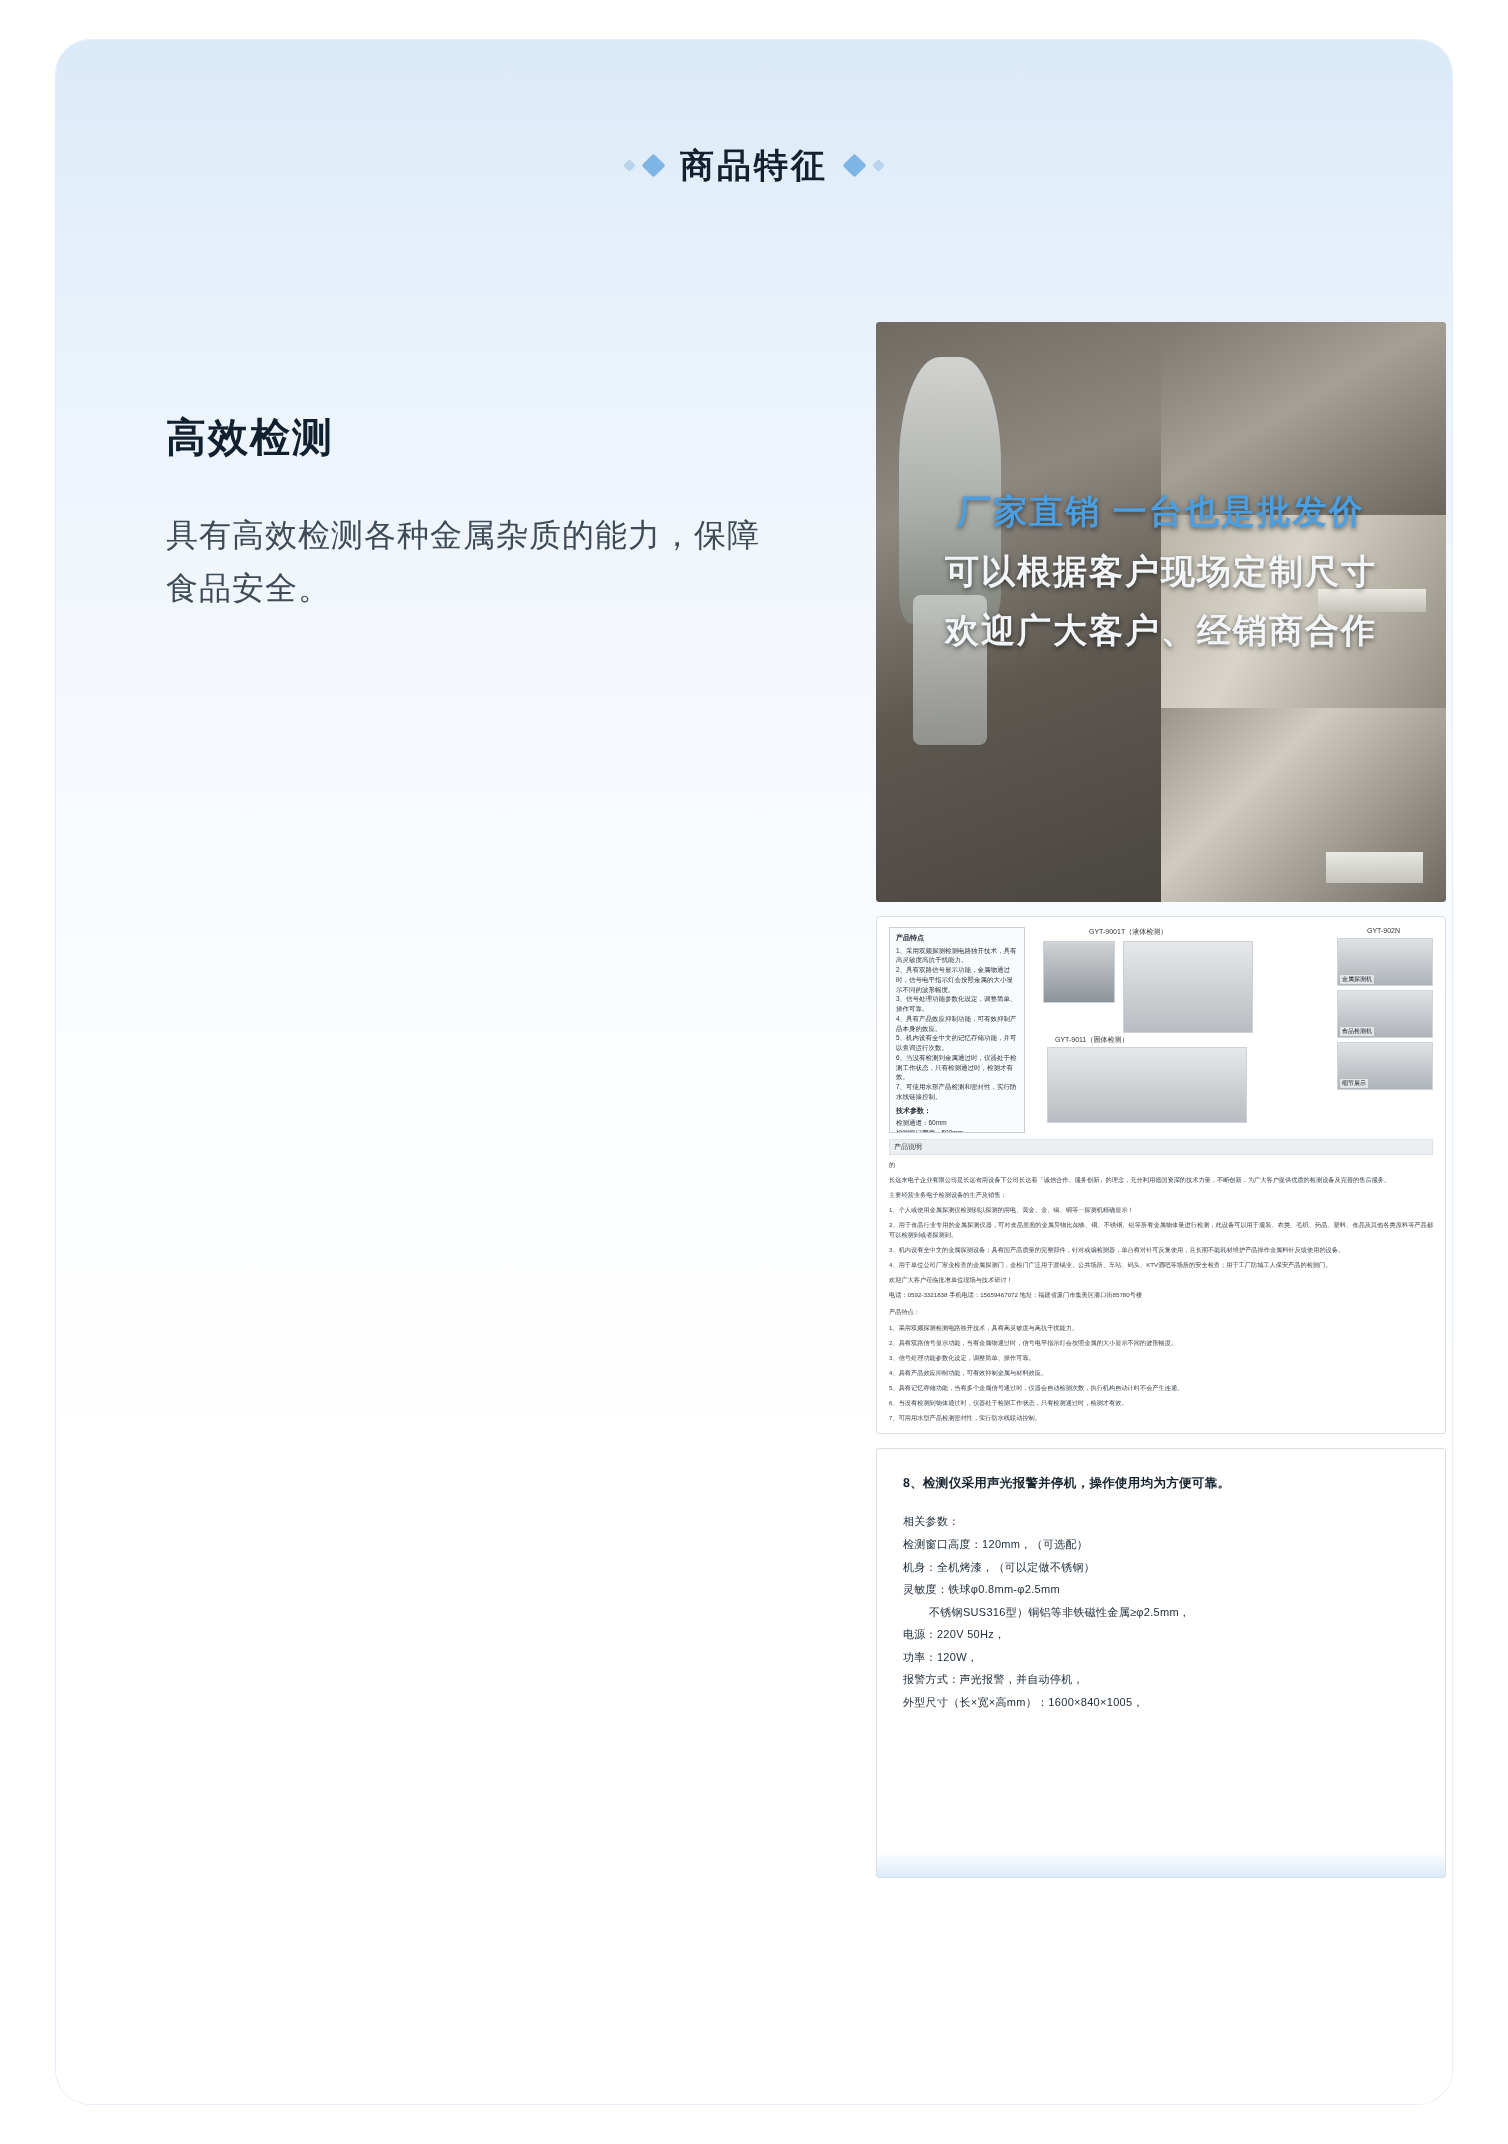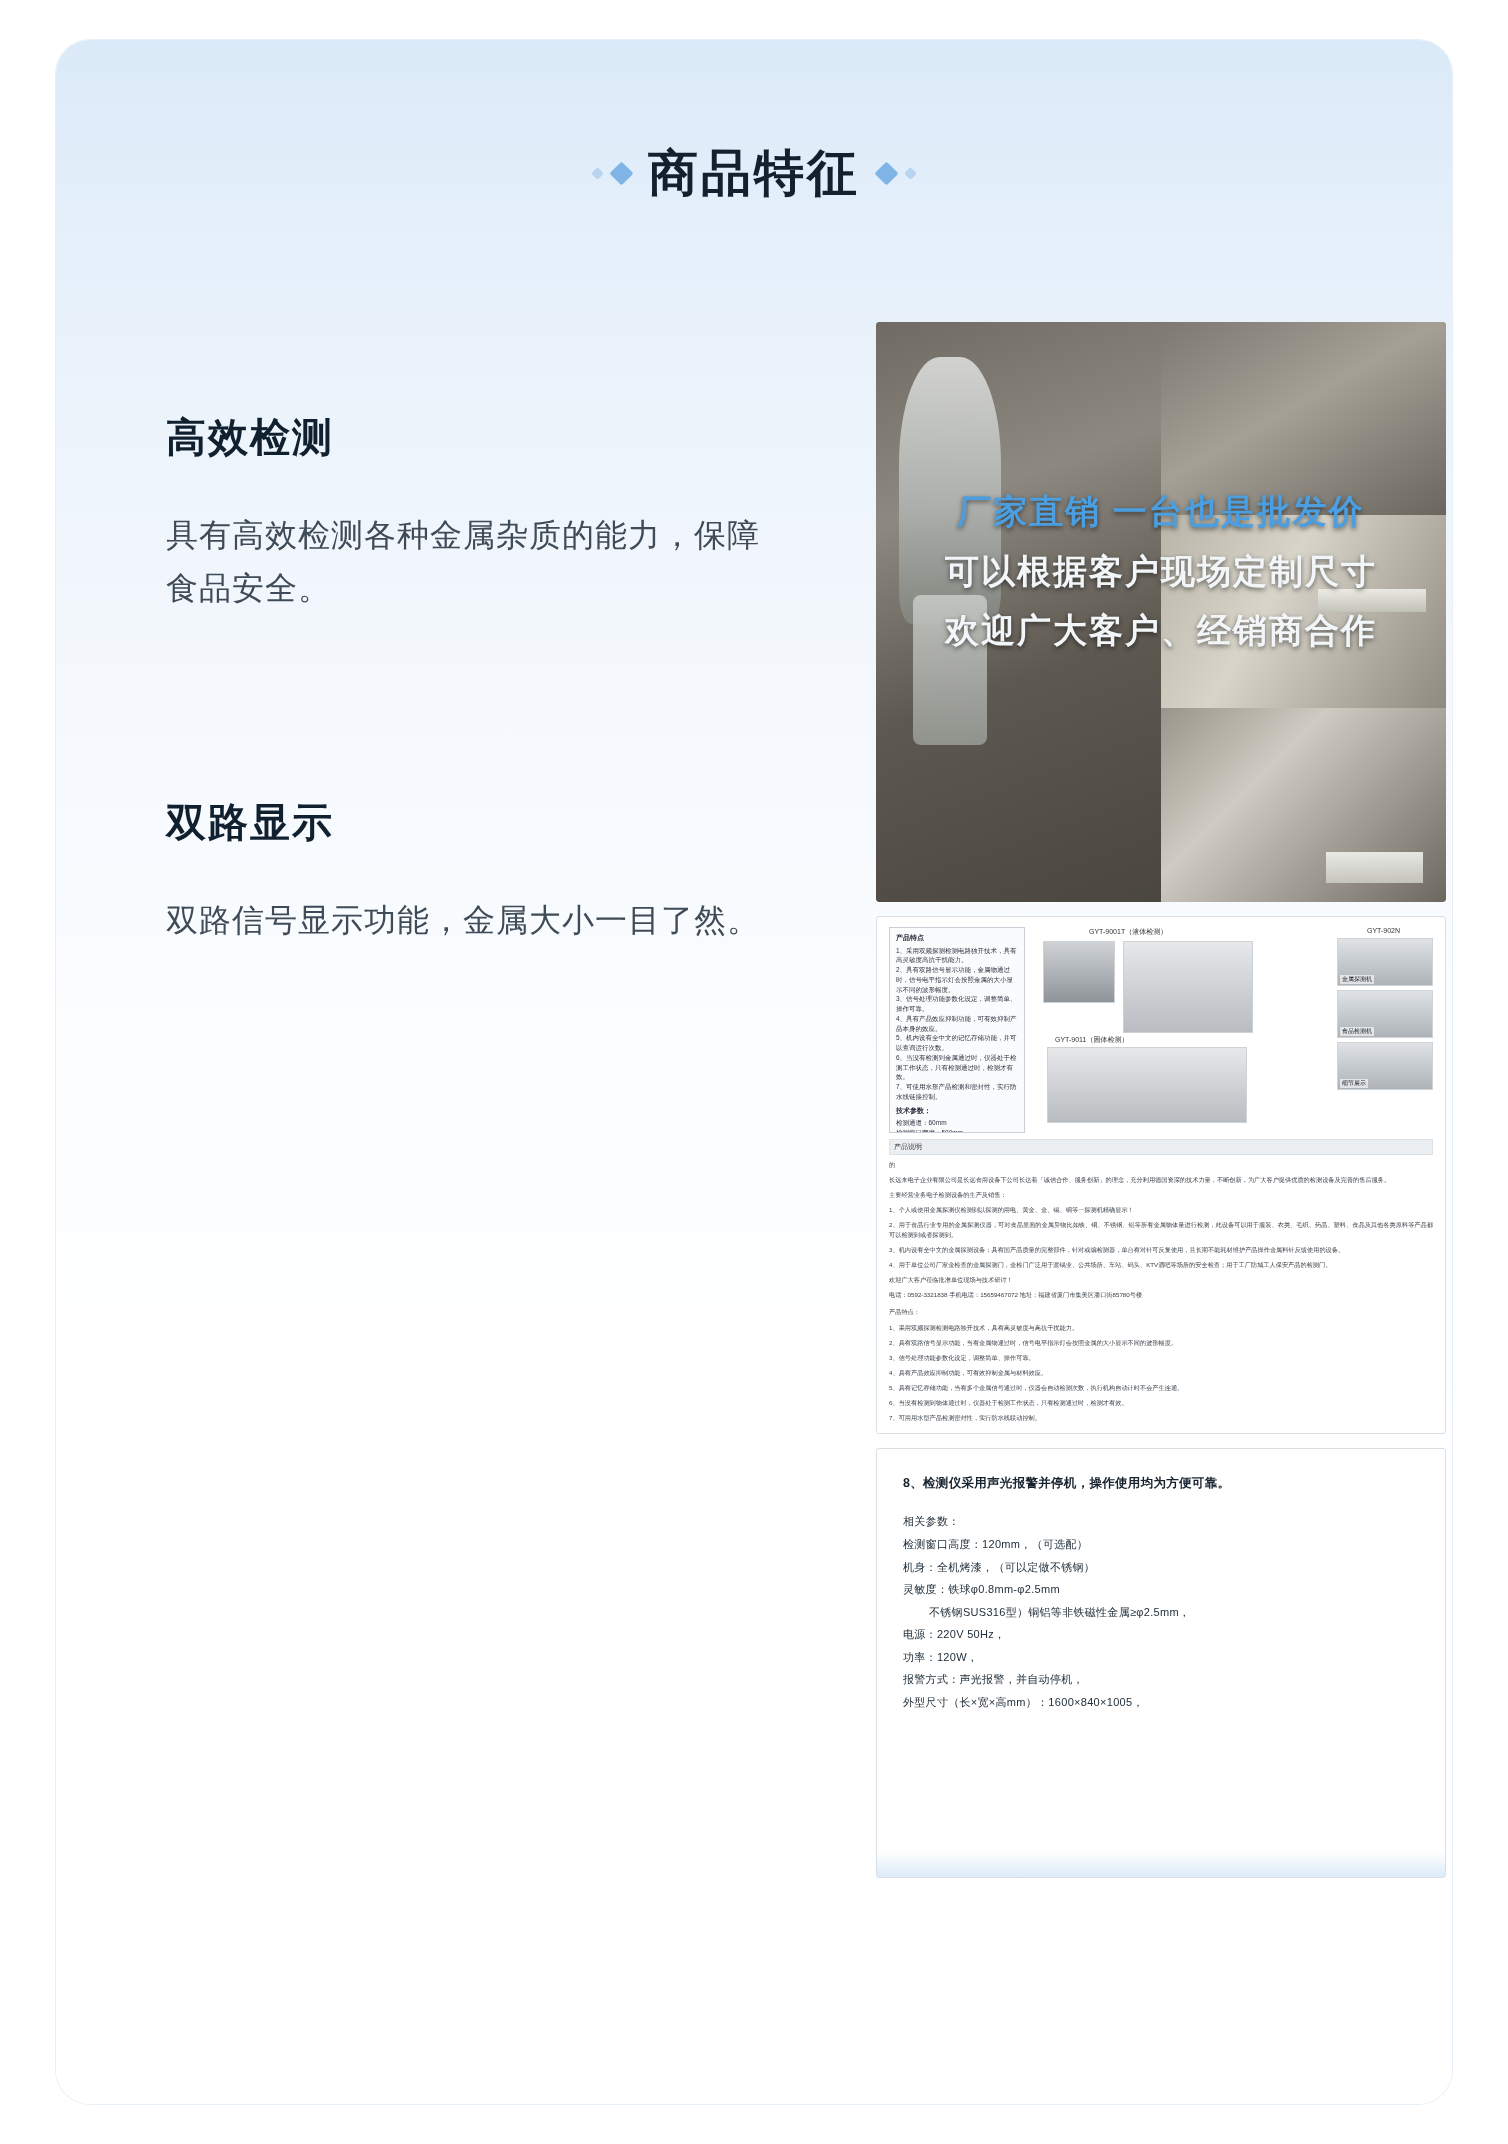--- a/index.html
+++ b/index.html
@@ -32,21 +32,21 @@
     position: absolute;
     left: 0;
     top: 108px;
     width: 100%;
     display: flex;
     align-items: center;
     justify-content: center;
     gap: 18px;
   }
   .title-text {
-    font-size: 50px;
+    font-size: 34px;
     font-weight: bold;
     color: #14202e;
     letter-spacing: 3px;
     line-height: 1;
   }
   .deco {
     display: flex;
     align-items: center;
     gap: 11px;
   }
@@ -274,24 +274,20 @@
         <div class="dia sm"></div>
       </div>
     </div>
 
     <div class="features">
       <div class="feature">
         <h3>高效检测</h3>
         <p>具有高效检测各种金属杂质的能力，保障食品安全。</p>
       </div>
       <div class="feature">
-      </div>
-      <div class="feature">
-        <h3>双路显示</h3>
-        <p>双路信号显示功能，金属大小一目了然。</p>
       </div>
     </div>
 
     <div class="media">
 
       <div class="photo">
         <div class="q q1">
           <div class="mach-a"></div>
           <div class="mach-b"></div>
         </div>

